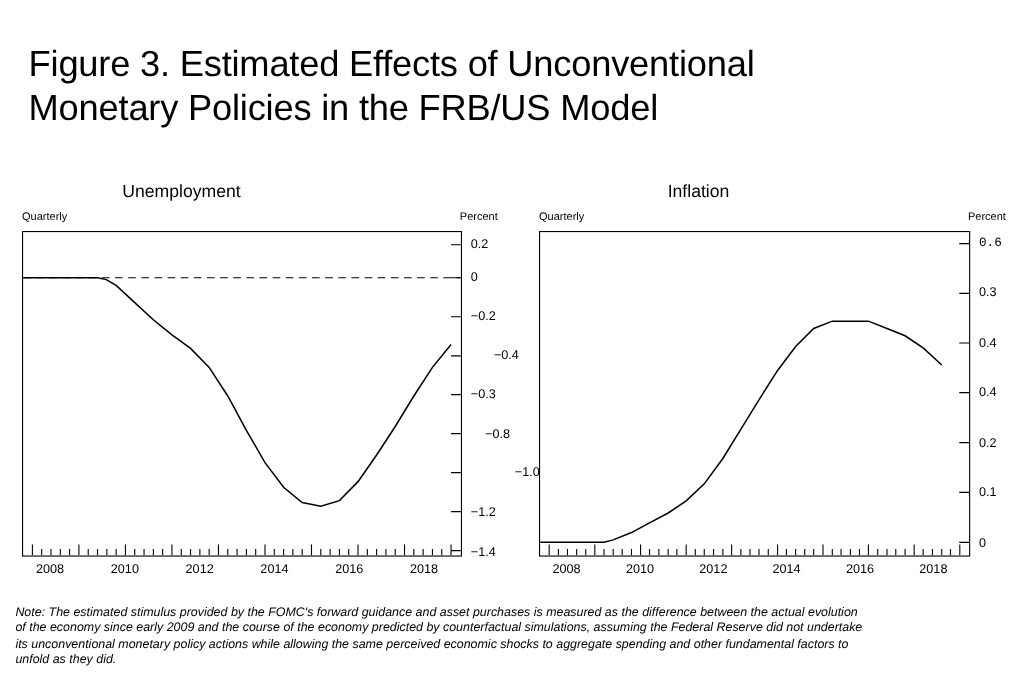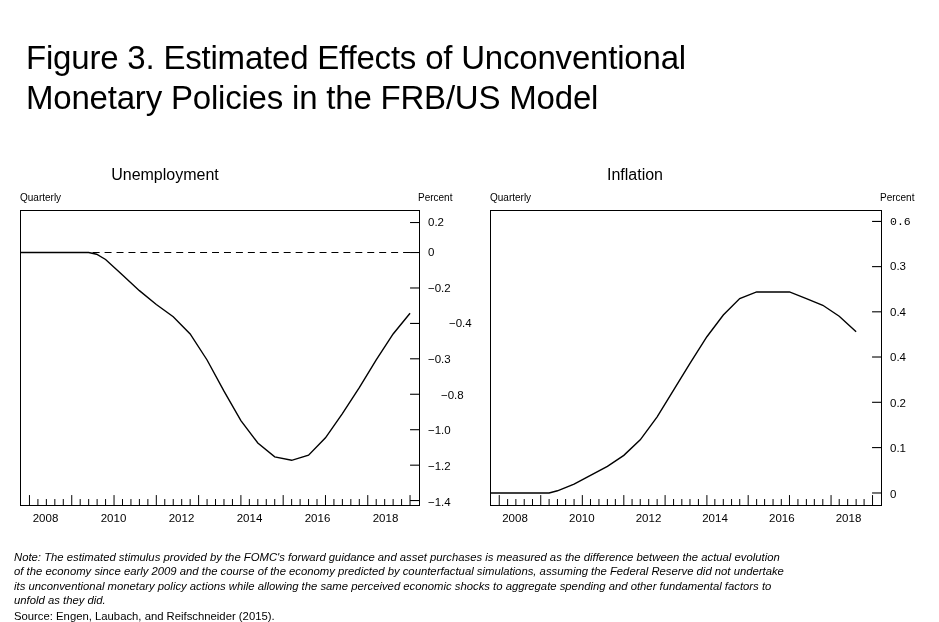--- a/index.html
+++ b/index.html
@@ -199,21 +199,21 @@
       </div>
     </div>
 
     <div class="ytick-labels" style="left:418px; height:296px;">
       <span style="top:11.6px;">0.2</span>
       <span style="top:41.8px;">0</span>
       <span style="top:77.5px;">−0.2</span>
       <span style="top:113.2px;margin-left:21px;">−0.4</span>
       <span style="top:148.8px;">−0.3</span>
       <span style="top:184.5px;margin-left:13px;">−0.8</span>
-      <span style="top:220.2px;">−1.0</span>
+      <span style="top:220.2px;margin-left:40px;">−1.0</span>
       <span style="top:255.9px;text-align:center;">−1.2</span>
       <span style="top:291.5px;">−1.4</span>
     </div>
 
     <div class="xtick-labels" style="left:10px; top:346px; width:400px;">
       <span style="left:25.5px;">2008</span>
       <span style="left:93.5px;">2010</span>
       <span style="left:161.5px;">2012</span>
       <span style="left:229.5px;">2014</span>
       <span style="left:297.5px;">2016</span>
@@ -311,16 +311,15 @@
       <span style="left:291.8px;">2016</span>
       <span style="left:358.5px;">2018</span>
     </div>
   </div>
 
   <div id="note-block">
     <div id="note-text">Note: The estimated stimulus provided by the FOMC's forward guidance and asset purchases is measured as the difference between the actual evolution
 of the economy since early 2009 and the course of the economy predicted by counterfactual simulations, assuming the Federal Reserve did not undertake
 its unconventional monetary policy actions while allowing the same perceived economic shocks to aggregate spending and other fundamental factors to
 unfold as they did.</div>
-    <div id="source-text">Source: Engen, Laubach, and Reifschneider (2015).</div>
   </div>
 
 </div>
 
 </body></html>

